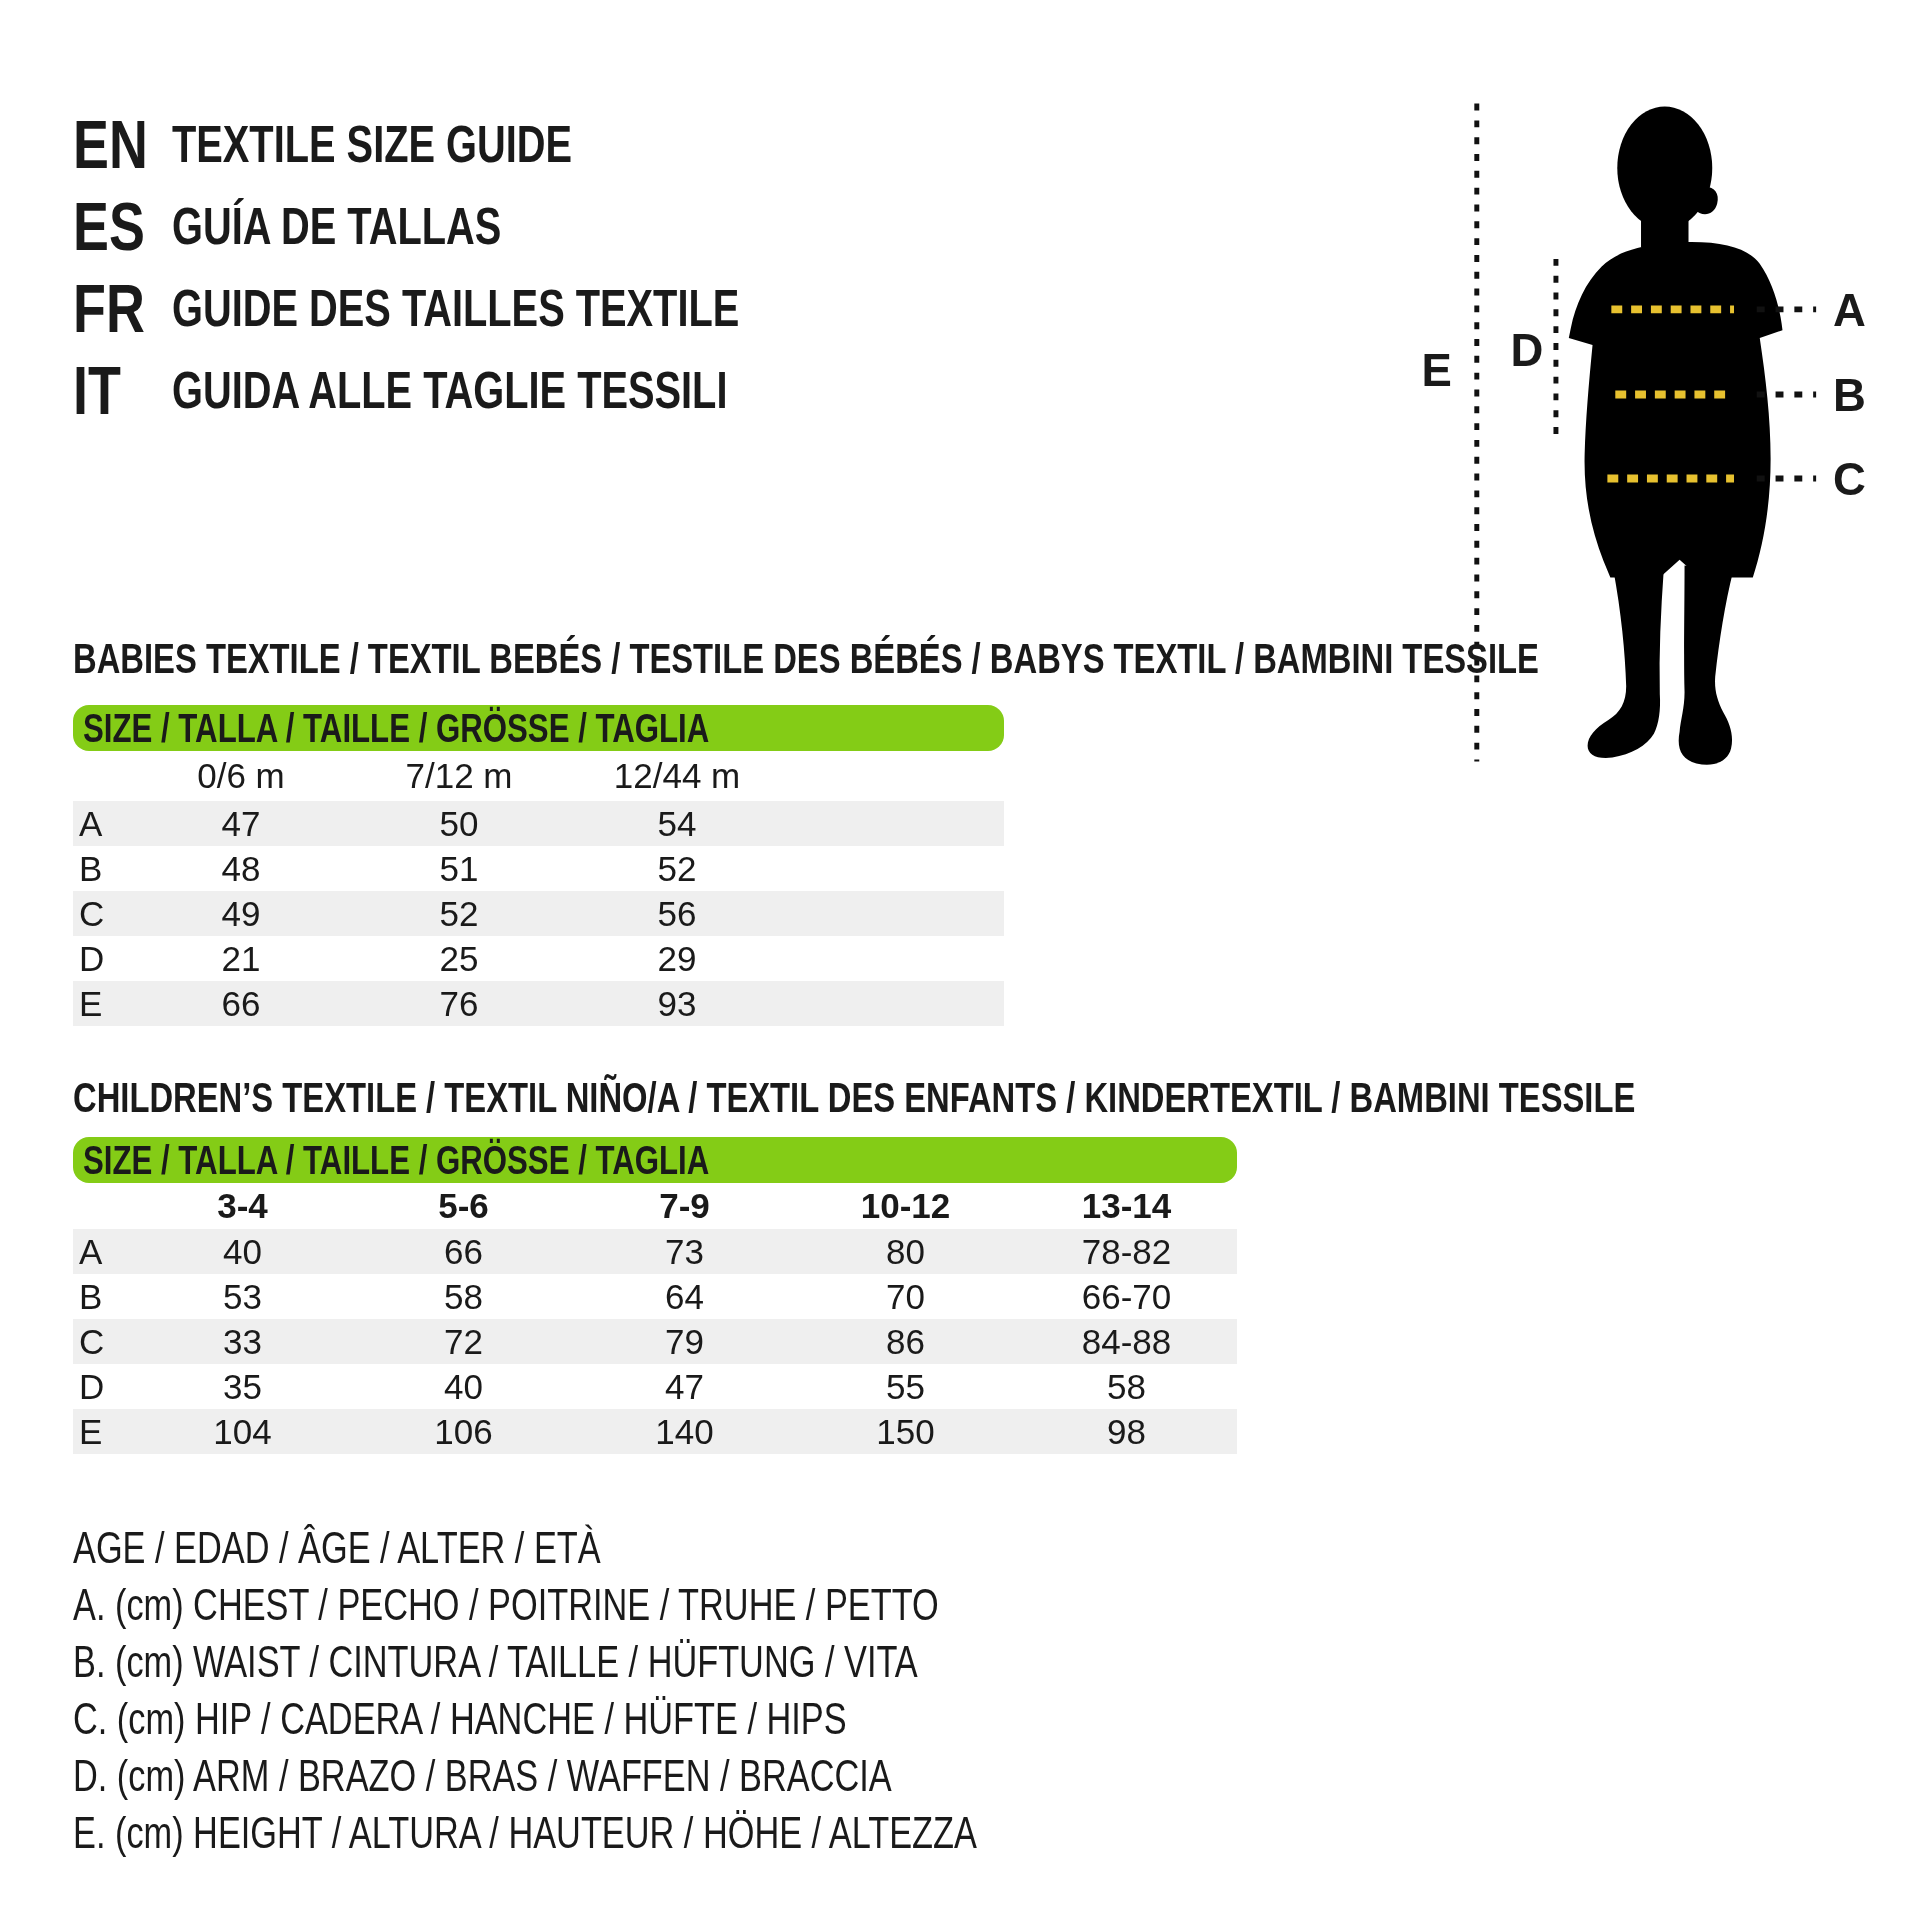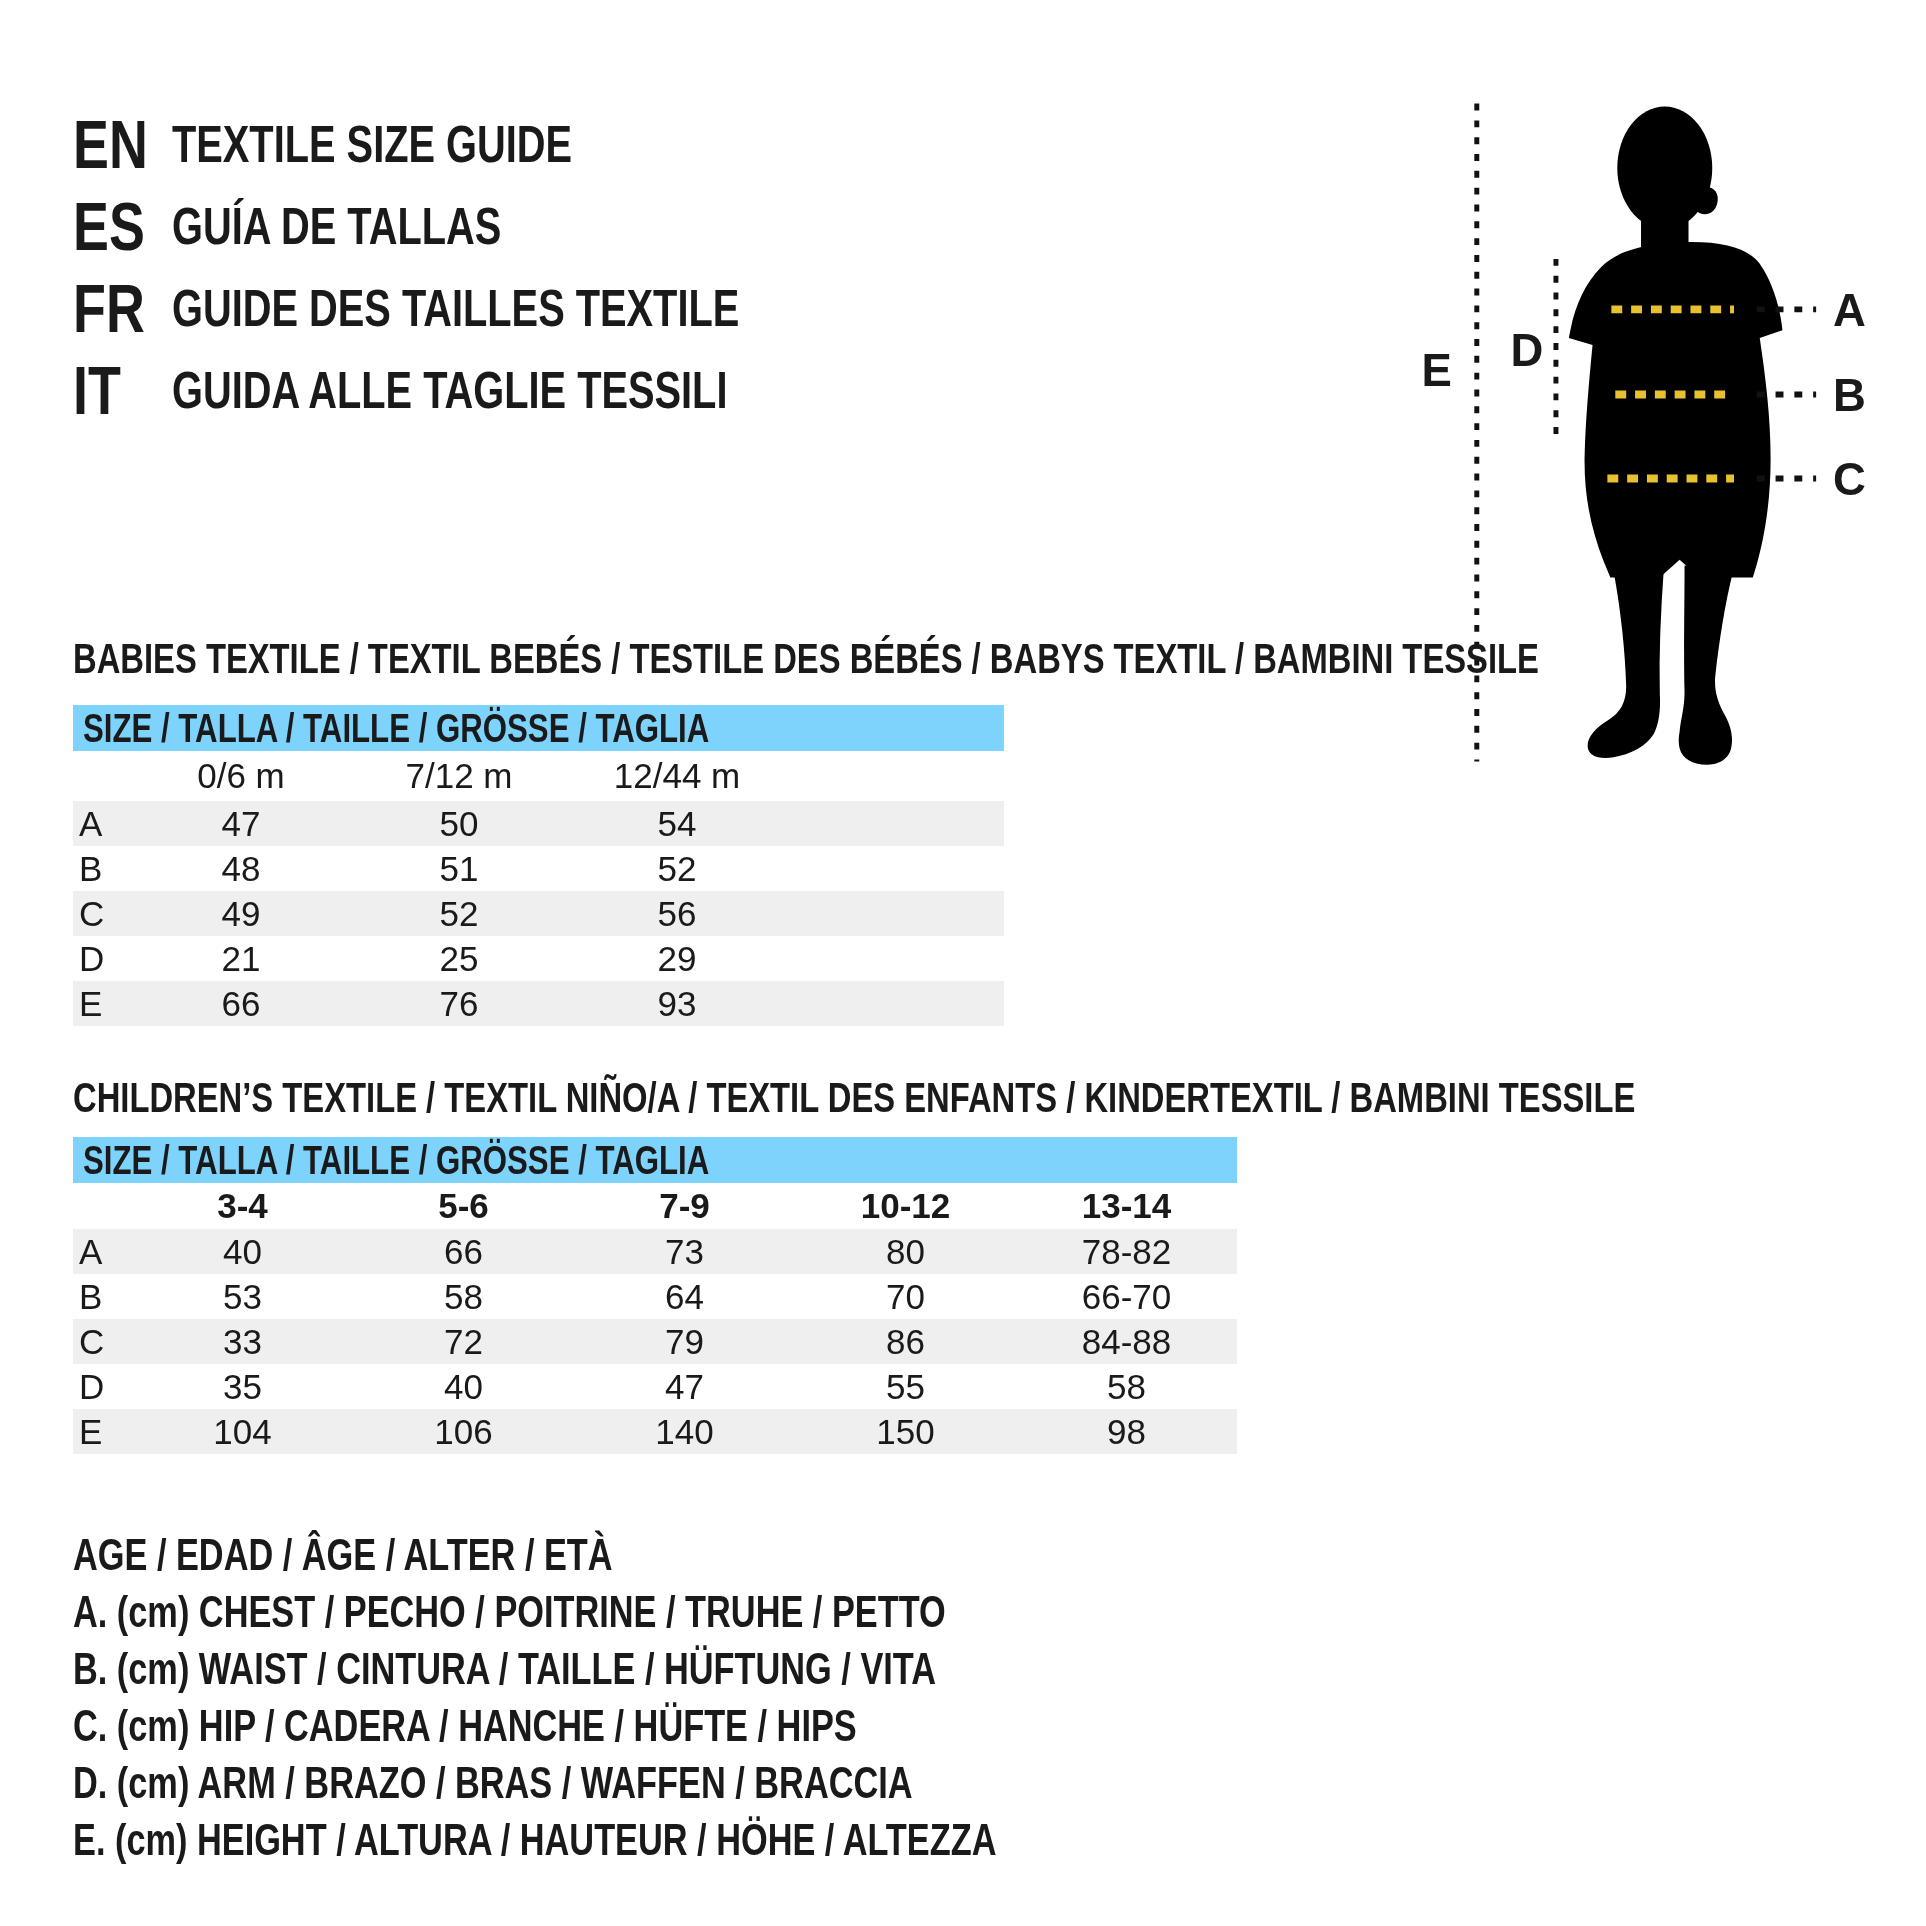--- a/index.html
+++ b/index.html
@@ -18,36 +18,36 @@
   
   .section-heading{position:absolute;left:73px;height:44px;line-height:44px;
     font-size:42px;font-weight:bold;white-space:nowrap;}
   .heading-babies{top:637px;}
   .heading-children{top:1076px;}
 
   
   .size-table{position:absolute;left:73px;}
   .babies{top:705px;width:931px;}
   .children{top:1137px;width:1164px;}
-  .size-bar{height:46px;background:#7dd3fc;display:flex;align-items:center;
-    padding-left:10px;box-sizing:border-box;font-size:40px;font-weight:bold;}
+  .size-bar{height:46px;background:#84cc16;display:flex;align-items:center;
+    padding-left:10px;box-sizing:border-box;font-size:40px;font-weight:bold;border-radius:16px;}
   .thead,.trow{display:grid;align-items:center;}
   .babies .thead,.babies .trow{grid-template-columns:59px repeat(3,218px) 1fr;}
   .children .thead,.children .trow{grid-template-columns:59px repeat(5,221px) 1fr;}
   .babies .thead{height:50px;}
   .children .thead{height:46px;font-weight:bold;}
   .trow{height:45px;}
   .trow.stripe{background:#efefef;}
   .cell{font-size:35px;text-align:center;}
   .cell.rowlabel{text-align:left;padding-left:6px;}
 
   
   .legend{position:absolute;left:73px;top:1523px;}
-  .legend-line{height:57px;display:flex;align-items:flex-end;
-    font-size:44px;font-weight:bold;white-space:nowrap;}
+  .legend-line{height:57px;display:flex;align-items:flex-start;
+    font-size:44px;font-weight:normal;white-space:nowrap;}
 
   
   .figure{position:absolute;left:1366px;top:59px;}
   .fig-label{font-size:46px;font-weight:bold;fill:#1a1a1a;
     font-family:"Liberation Sans", sans-serif;}
 </style>
 </head>
 <body>
 
 <div class="page">

